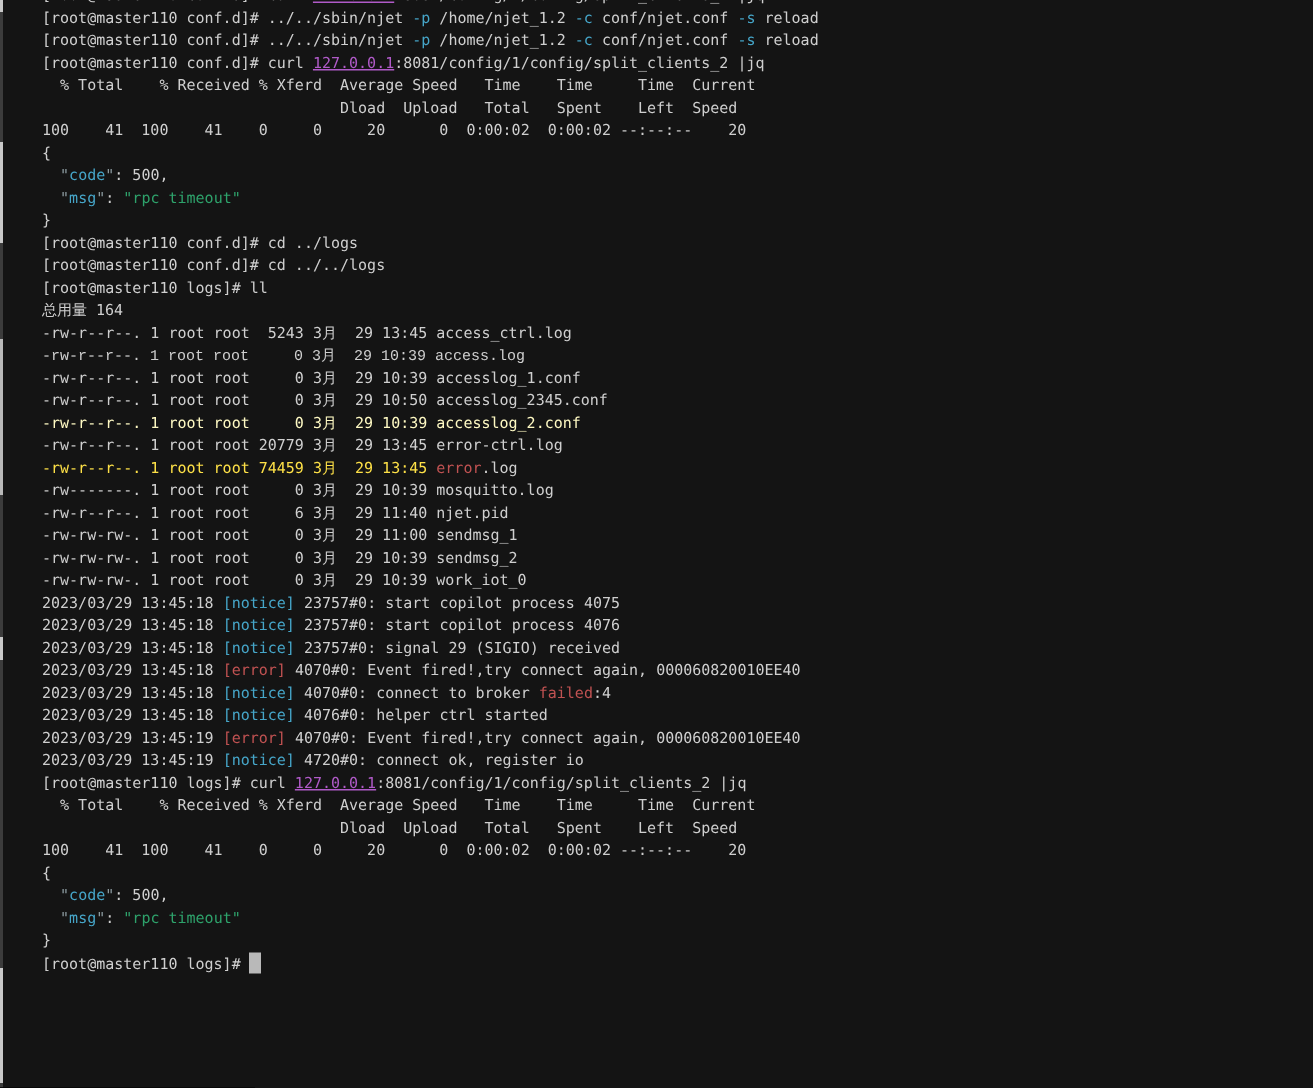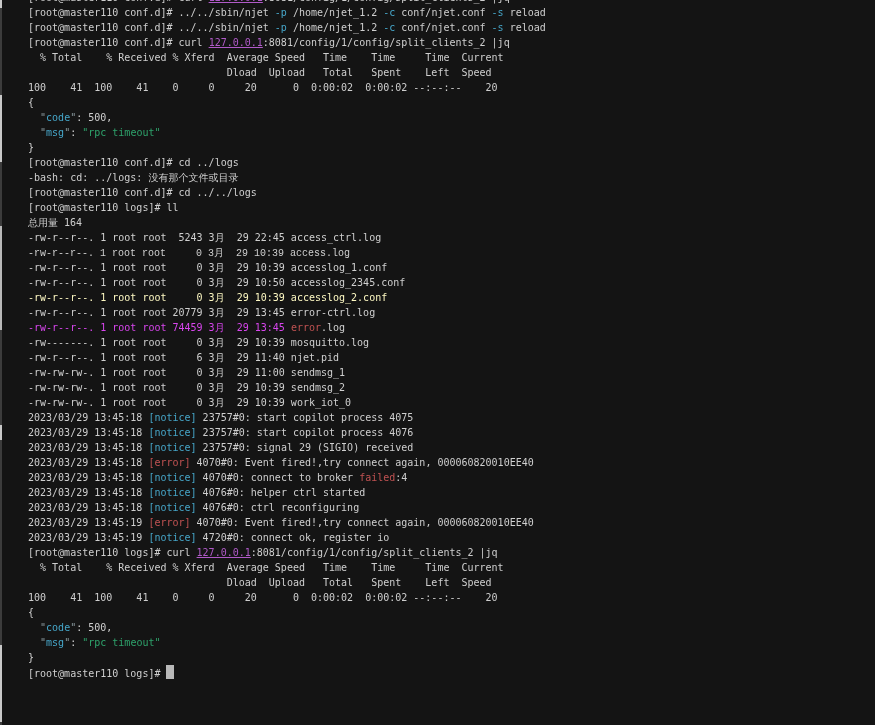--- a/index.html
+++ b/index.html
@@ -47,43 +47,41 @@
       <div class="line"><span style="color: rgb(207, 207, 207);">[root@master110 conf.d]# ../../sbin/njet </span><span style="color: rgb(70, 166, 201);">-p</span><span style="color: rgb(207, 207, 207);"> /home/njet_1.2 </span><span style="color: rgb(70, 166, 201);">-c</span><span style="color: rgb(207, 207, 207);"> conf/njet.conf </span><span style="color: rgb(70, 166, 201);">-s</span><span style="color: rgb(207, 207, 207);"> reload</span></div>
       <div class="line"><span style="color: rgb(207, 207, 207);">[root@master110 conf.d]# curl </span><span style="color: rgb(176, 90, 200); text-decoration: underline;">127.0.0.1</span><span style="color: rgb(207, 207, 207);">:8081/config/1/config/split_clients_2 |jq</span></div>
       <div class="line"><span style="color: rgb(207, 207, 207);">  % Total    % Received % Xferd  Average Speed   Time    Time     Time  Current</span></div>
       <div class="line"><span style="color: rgb(207, 207, 207);">                                 Dload  Upload   Total   Spent    Left  Speed</span></div>
       <div class="line"><span style="color: rgb(207, 207, 207);">100    41  100    41    0     0     20      0  0:00:02  0:00:02 --:--:--    20</span></div>
       <div class="line"><span style="color: rgb(207, 207, 207);">{</span></div>
       <div class="line"><span style="color: rgb(207, 207, 207);">  </span><span style="color: rgb(138, 153, 158);">"</span><span style="color: rgb(70, 166, 201);">code</span><span style="color: rgb(138, 153, 158);">"</span><span style="color: rgb(207, 207, 207);">: 500,</span></div>
       <div class="line"><span style="color: rgb(207, 207, 207);">  </span><span style="color: rgb(138, 153, 158);">"</span><span style="color: rgb(70, 166, 201);">msg</span><span style="color: rgb(138, 153, 158);">"</span><span style="color: rgb(207, 207, 207);">: </span><span style="color: rgb(46, 162, 107);">"rpc timeout"</span></div>
       <div class="line"><span style="color: rgb(207, 207, 207);">}</span></div>
       <div class="line"><span style="color: rgb(207, 207, 207);">[root@master110 conf.d]# cd ../logs</span></div>
-      <div class="line"><span style="color: rgb(207, 207, 207);">-bash: cd: ../logs: 没有那个文件或目录</span></div>
       <div class="line"><span style="color: rgb(207, 207, 207);">[root@master110 conf.d]# cd ../../logs</span></div>
       <div class="line"><span style="color: rgb(207, 207, 207);">[root@master110 logs]# ll</span></div>
       <div class="line"><span style="color: rgb(207, 207, 207);">总用量 164</span></div>
-      <div class="line"><span style="color: rgb(207, 207, 207);">-rw-r--r--. 1 root root  5243 3月  29 22:45 access_ctrl.log</span></div>
+      <div class="line"><span style="color: rgb(207, 207, 207);">-rw-r--r--. 1 root root  5243 3月  29 13:45 access_ctrl.log</span></div>
       <div class="line"><span style="color: rgb(207, 207, 207); font-family: Liberation Mono, monospace;">-rw-r--r--. 1 root root     0 3月  29 10:39 access.log</span></div>
       <div class="line"><span style="color: rgb(207, 207, 207);">-rw-r--r--. 1 root root     0 3月  29 10:39 accesslog_1.conf</span></div>
       <div class="line"><span style="color: rgb(207, 207, 207);">-rw-r--r--. 1 root root     0 3月  29 10:50 accesslog_2345.conf</span></div>
       <div class="line"><span style="color: #fef9c3;">-rw-r--r--. 1 root root     0 3月  29 10:39 accesslog_2.conf</span></div>
       <div class="line"><span style="color: rgb(207, 207, 207);">-rw-r--r--. 1 root root 20779 3月  29 13:45 error-ctrl.log</span></div>
-      <div class="line"><span style="color: #d946ef;">-rw-r--r--. 1 root root 74459 3月  29 13:45 </span><span style="color: rgb(192, 82, 82);">error</span><span style="color: rgb(207, 207, 207);">.log</span></div>
+      <div class="line"><span style="color: #fde047;">-rw-r--r--. 1 root root 74459 3月  29 13:45 </span><span style="color: rgb(192, 82, 82);">error</span><span style="color: rgb(207, 207, 207);">.log</span></div>
       <div class="line"><span style="color: rgb(207, 207, 207);">-rw-------. 1 root root     0 3月  29 10:39 mosquitto.log</span></div>
       <div class="line"><span style="color: rgb(207, 207, 207);">-rw-r--r--. 1 root root     6 3月  29 11:40 njet.pid</span></div>
       <div class="line"><span style="color: rgb(207, 207, 207);">-rw-rw-rw-. 1 root root     0 3月  29 11:00 sendmsg_1</span></div>
       <div class="line"><span style="color: rgb(207, 207, 207);">-rw-rw-rw-. 1 root root     0 3月  29 10:39 sendmsg_2</span></div>
       <div class="line"><span style="color: rgb(207, 207, 207);">-rw-rw-rw-. 1 root root     0 3月  29 10:39 work_iot_0</span></div>
       <div class="line"><span style="color: rgb(207, 207, 207);">2023/03/29 13:45:18 </span><span style="color: rgb(70, 166, 201);">[notice]</span><span style="color: rgb(207, 207, 207);"> 23757#0: start copilot process 4075</span></div>
       <div class="line"><span style="color: rgb(207, 207, 207);">2023/03/29 13:45:18 </span><span style="color: rgb(70, 166, 201);">[notice]</span><span style="color: rgb(207, 207, 207);"> 23757#0: start copilot process 4076</span></div>
       <div class="line"><span style="color: rgb(207, 207, 207);">2023/03/29 13:45:18 </span><span style="color: rgb(70, 166, 201);">[notice]</span><span style="color: rgb(207, 207, 207);"> 23757#0: signal 29 (SIGIO) received</span></div>
       <div class="line"><span style="color: rgb(207, 207, 207);">2023/03/29 13:45:18 </span><span style="color: rgb(192, 82, 82);">[error]</span><span style="color: rgb(207, 207, 207);"> 4070#0: Event fired!,try connect again, 000060820010EE40</span></div>
       <div class="line"><span style="color: rgb(207, 207, 207);">2023/03/29 13:45:18 </span><span style="color: rgb(70, 166, 201);">[notice]</span><span style="color: rgb(207, 207, 207);"> 4070#0: connect to broker </span><span style="color: rgb(192, 82, 82);">failed</span><span style="color: rgb(207, 207, 207);">:4</span></div>
       <div class="line"><span style="color: rgb(207, 207, 207);">2023/03/29 13:45:18 </span><span style="color: rgb(70, 166, 201);">[notice]</span><span style="color: rgb(207, 207, 207);"> 4076#0: helper ctrl started</span></div>
-      <div class="line"><span style="color: rgb(207, 207, 207);">2023/03/29 13:45:18 </span><span style="color: rgb(70, 166, 201);">[notice]</span><span style="color: rgb(207, 207, 207);"> 4076#0: ctrl reconfiguring</span></div>
       <div class="line"><span style="color: rgb(207, 207, 207);">2023/03/29 13:45:19 </span><span style="color: rgb(192, 82, 82);">[error]</span><span style="color: rgb(207, 207, 207);"> 4070#0: Event fired!,try connect again, 000060820010EE40</span></div>
       <div class="line"><span style="color: rgb(207, 207, 207);">2023/03/29 13:45:19 </span><span style="color: rgb(70, 166, 201);">[notice]</span><span style="color: rgb(207, 207, 207);"> 4720#0: connect ok, register io</span></div>
       <div class="line"><span style="color: rgb(207, 207, 207);">[root@master110 logs]# curl </span><span style="color: rgb(176, 90, 200); text-decoration: underline;">127.0.0.1</span><span style="color: rgb(207, 207, 207);">:8081/config/1/config/split_clients_2 |jq</span></div>
       <div class="line"><span style="color: rgb(207, 207, 207);">  % Total    % Received % Xferd  Average Speed   Time    Time     Time  Current</span></div>
       <div class="line"><span style="color: rgb(207, 207, 207);">                                 Dload  Upload   Total   Spent    Left  Speed</span></div>
       <div class="line"><span style="color: rgb(207, 207, 207);">100    41  100    41    0     0     20      0  0:00:02  0:00:02 --:--:--    20</span></div>
       <div class="line"><span style="color: rgb(207, 207, 207);">{</span></div>
       <div class="line"><span style="color: rgb(207, 207, 207);">  </span><span style="color: rgb(138, 153, 158);">"</span><span style="color: rgb(70, 166, 201);">code</span><span style="color: rgb(138, 153, 158);">"</span><span style="color: rgb(207, 207, 207);">: 500,</span></div>
       <div class="line"><span style="color: rgb(207, 207, 207);">  </span><span style="color: rgb(138, 153, 158);">"</span><span style="color: rgb(70, 166, 201);">msg</span><span style="color: rgb(138, 153, 158);">"</span><span style="color: rgb(207, 207, 207);">: </span><span style="color: rgb(46, 162, 107);">"rpc timeout"</span></div>
       <div class="line"><span style="color: rgb(207, 207, 207);">}</span></div>

